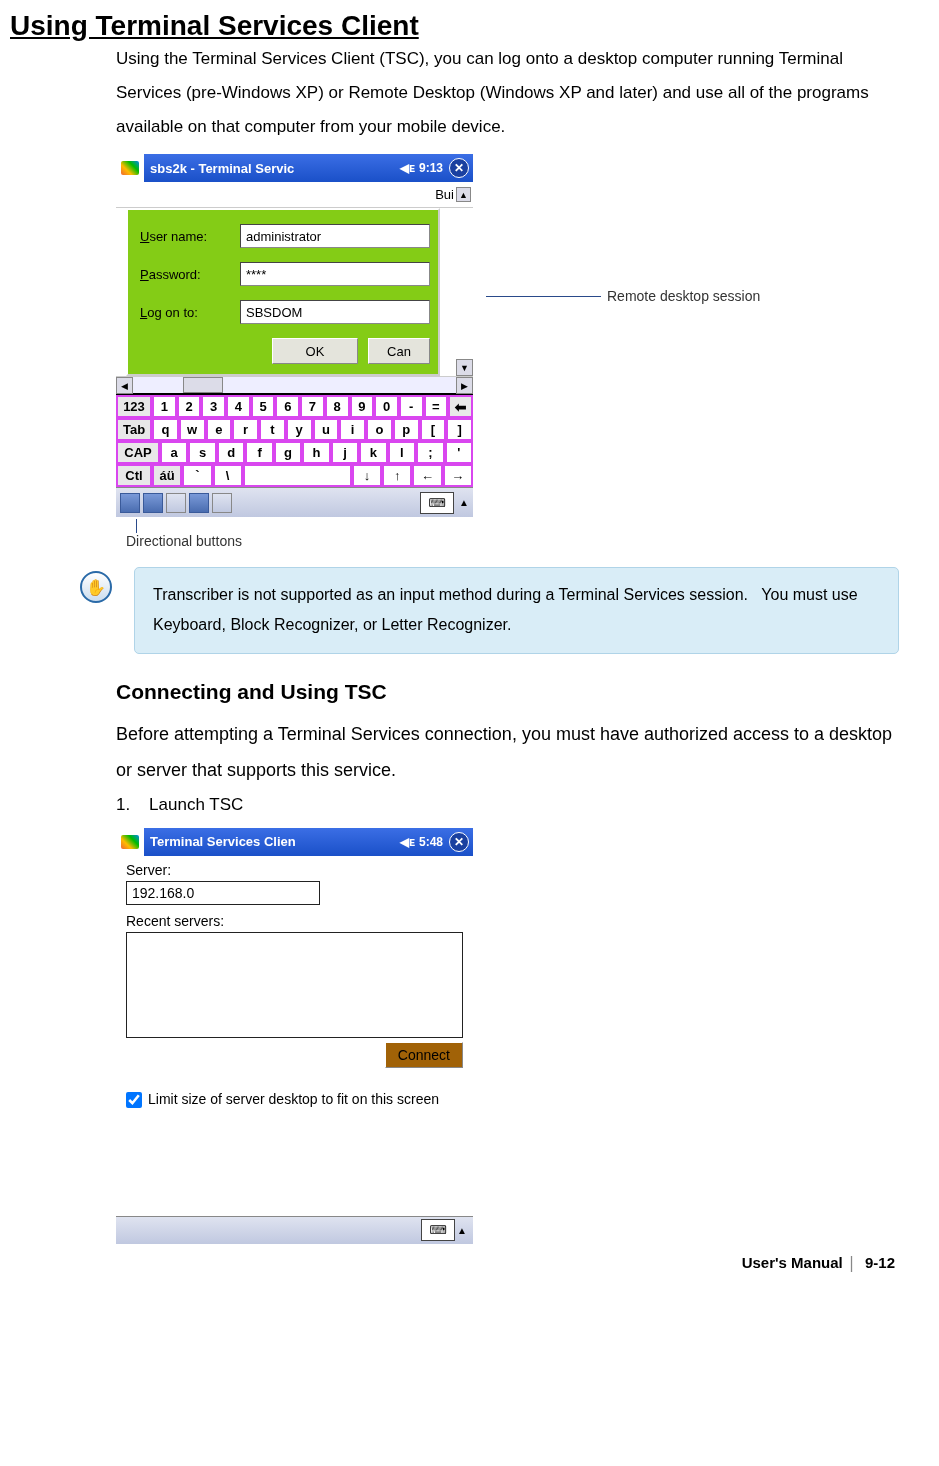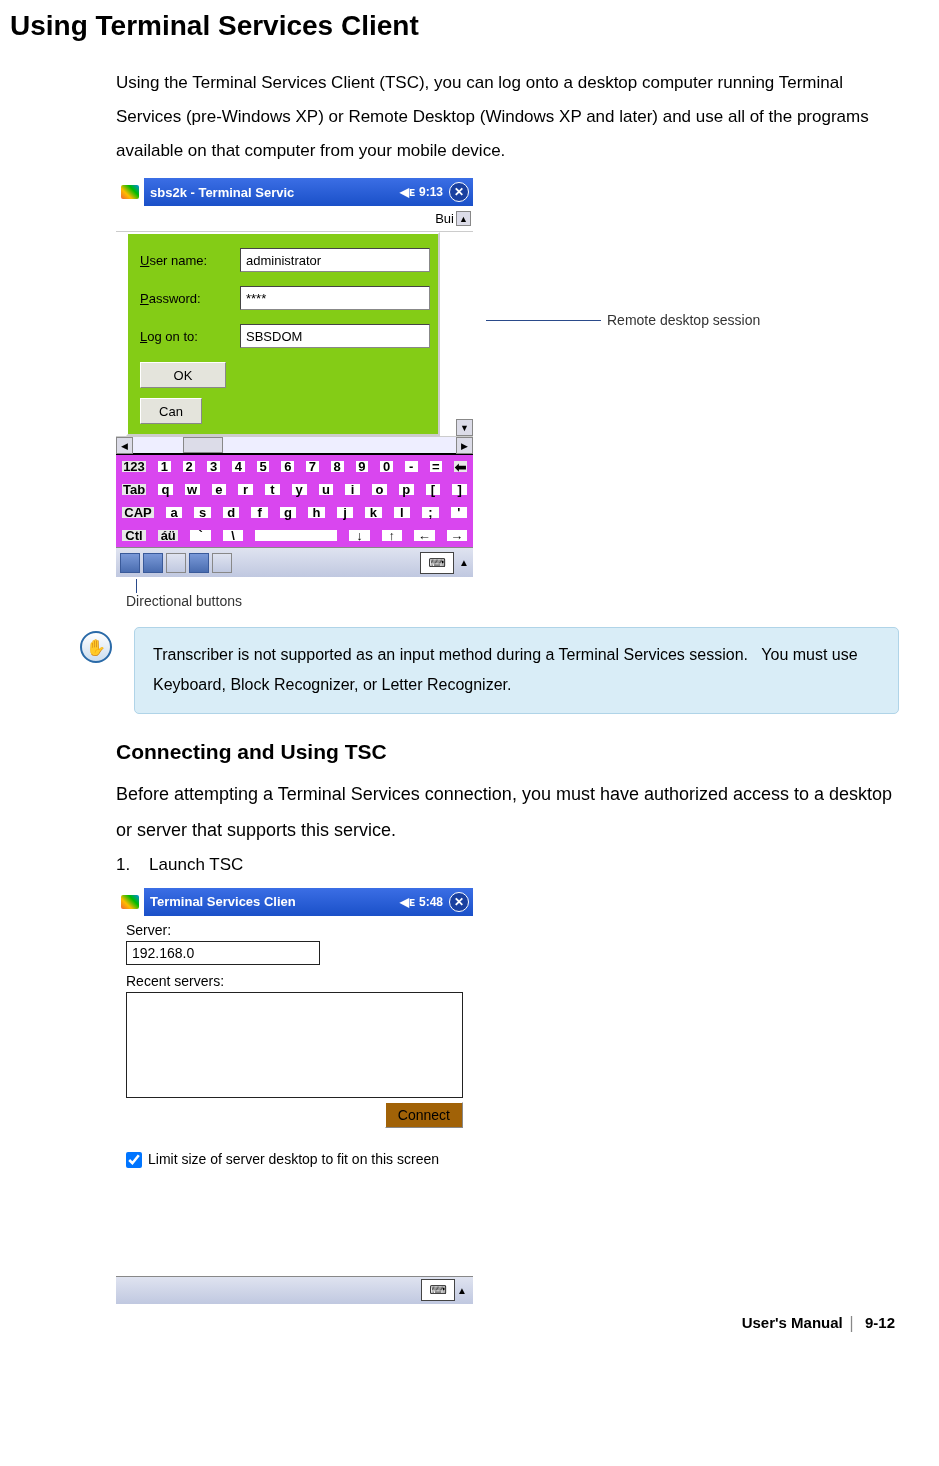--- a/index.html
+++ b/index.html
@@ -7,21 +7,22 @@
       font-family: Arial, Helvetica, sans-serif;
       width: 939px;
       background: #fff;
       color: #000;
       padding: 10px 40px 30px 10px;
     }
     .page-title {
       font-family: Arial Black, Arial, sans-serif;
       font-size: 28px;
       font-weight: 900;
-      margin-bottom: 24px;
+      margin-bottom: 0;
+      text-decoration: underline;
     }
     .intro {
       margin-left: 106px;
       font-size: 17px;
       line-height: 2.0;
       margin-bottom: 10px;
     }
     .figure1 {
       margin-left: 106px;
       margin-bottom: 15px;
@@ -110,21 +111,20 @@
       background: #fff;
       padding: 0 5px;
       font-size: 13px;
       font-family: inherit;
     }
     .login-buttons {
       display: flex;
       justify-content: flex-end;
       gap: 10px;
       margin-top: 6px;
-      flex-direction: column;
     }
     .login-buttons button {
       height: 26px;
       width: 86px;
       font-size: 13px;
       background: #e4e4dc;
       border: 1px solid #888;
       border-top-color: #fff;
       border-left-color: #fff;
       cursor: pointer;
@@ -146,21 +146,21 @@
     
     .keyboard {
       width: 357px;
       border-top: 2px solid #000;
       background: #fff;
       font-weight: bold;
       font-size: 13px;
     }
     .krow { display: flex; height: 23px; }
     .key {
-      border: 6px solid #d946ef;
+      border: 2px solid #d946ef;
       display: flex;
       align-items: center;
       justify-content: center;
       background: #fff;
       flex: 1;
       cursor: pointer;
     }
     .key.wide1 { flex: 0 0 36px; }
     .key.wide2 { flex: 0 0 44px; }
     .key.wide3 { flex: 0 0 52px; }

